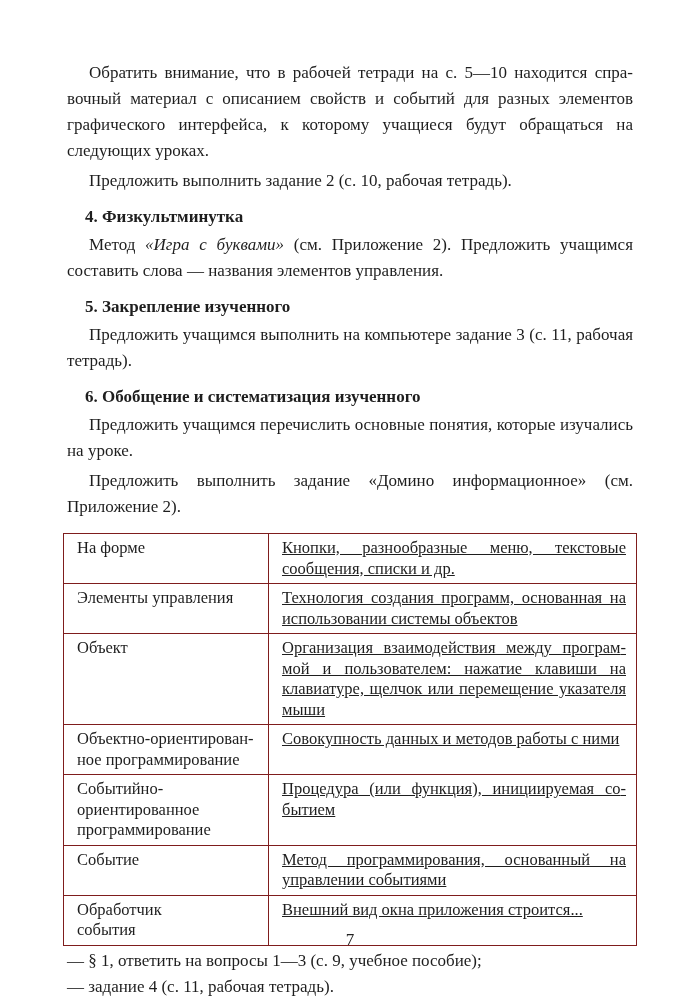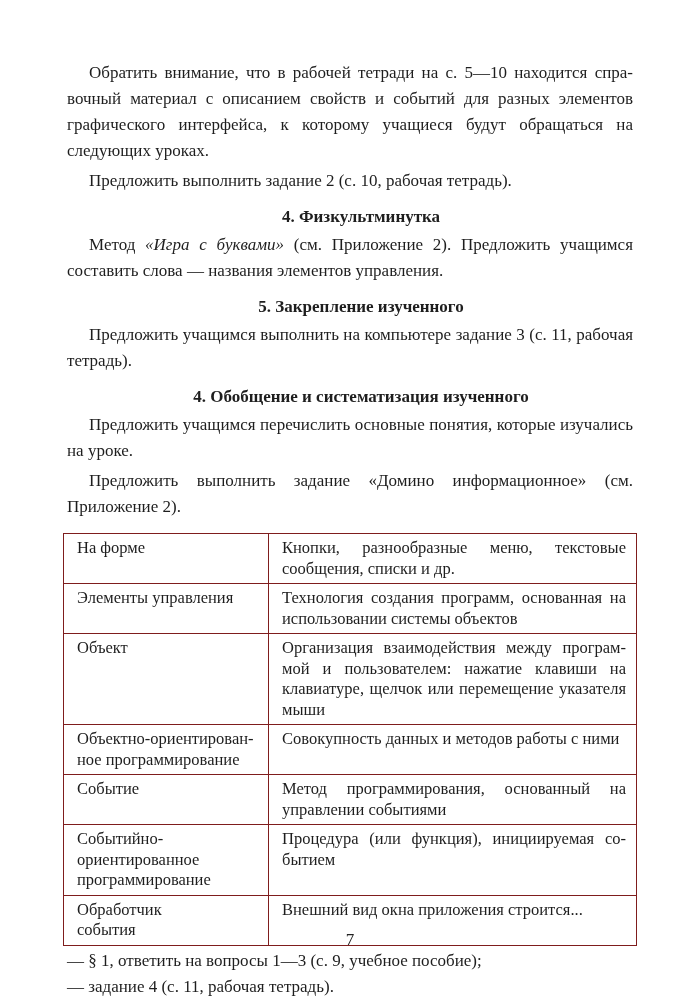--- a/index.html
+++ b/index.html
@@ -24,21 +24,21 @@
     line-height: 26px;
     text-align: justify;
   }
   .indent { text-indent: 22px; }
   h3.sec {
     margin: 12px 0 0 0;
     font-size: 17px;
     line-height: 22px;
     font-weight: bold;
     text-indent: 22px;
-    text-align: center;
+    text-align: left;
   }
   em { }
   table.terms {
     border-collapse: collapse;
     width: 100%;
     margin-top: 13px;
     font-size: 16.5px;
   }
   table.terms td {
     border: 1px solid #7f1d1d;
@@ -46,21 +46,21 @@
     line-height: 20.5px;
     padding: 4px 10px 4px 13px;
   }
   td.term {
     width: 181px;
     white-space: pre-line;
     padding-left: 15px;
     padding-right: 6px;
     text-align: left;
   }
-  td.def { text-align: justify; }
+  td.def { text-align: justify; text-decoration: underline; }
   .hw-item {
     margin: 4px;
     line-height: 22px;
     text-align: left;
   }
   .pageno {
     position: absolute;
     left: 0;
     right: 0;
     bottom: 50px;
@@ -81,21 +81,21 @@
     <h3 class="sec">4. Физкультминутка</h3>
     <p class="body indent"><span>Метод </span><em>«Игра с буквами»</em><span> (см. Приложение 2). Предложить учащимся составить слова — названия элементов управления.</span></p>
   </section>
 
   <section>
     <h3 class="sec">5. Закрепление изученного</h3>
     <p class="body indent">Предложить учащимся выполнить на компьютере задание 3 (с. 11, рабочая тетрадь).</p>
   </section>
 
   <section>
-    <h3 class="sec">4. Обобщение и систематизация изученного</h3>
+    <h3 class="sec">6. Обобщение и систематизация изученного</h3>
     <p class="body indent">Предложить учащимся перечислить основные понятия, которые из­учались на уроке.</p>
   </section>
 
   <section>
     <p class="body indent">Предложить выполнить задание «Домино информационное» (см. Приложение 2).</p>
   </section>
 
   <table class="terms">
     <tbody>
       <tr>
@@ -108,26 +108,26 @@
       </tr>
       <tr>
         <td class="term">Объект</td>
         <td class="def">Организация взаимодействия между програм­мой и пользователем: нажатие клавиши на клави­атуре, щелчок или перемещение указателя мыши</td>
       </tr>
       <tr>
         <td class="term">Объектно-ориентирован­ное программирование</td>
         <td class="def">Совокупность данных и методов работы с ними</td>
       </tr>
       <tr>
+        <td class="term">Событийно-ориентирован­ное программирование</td>
+        <td class="def">Процедура (или функция), инициируемая со­бытием</td>
+      </tr>
+      <tr>
         <td class="term">Событие</td>
         <td class="def">Метод программирования, основанный на управ­лении событиями</td>
-      </tr>
-      <tr>
-        <td class="term">Событийно-ориентирован­ное программирование</td>
-        <td class="def">Процедура (или функция), инициируемая со­бытием</td>
       </tr>
       <tr>
         <td class="term">Обработчик
 события</td>
         <td class="def">Внешний вид окна приложения строится...</td>
       </tr>
     </tbody>
   </table>
 
   <section>

